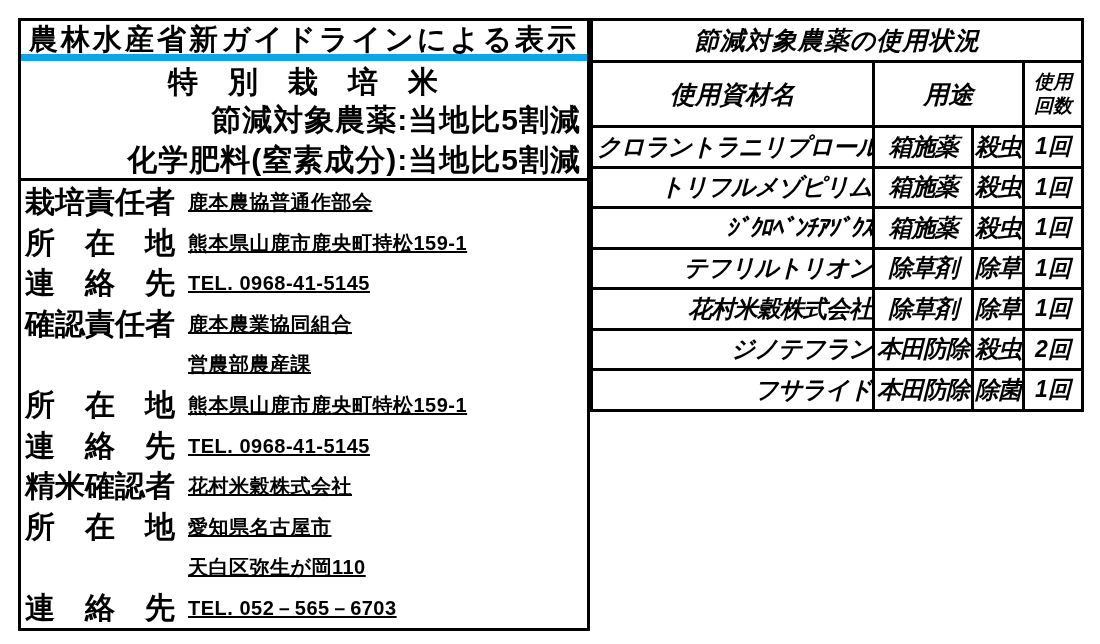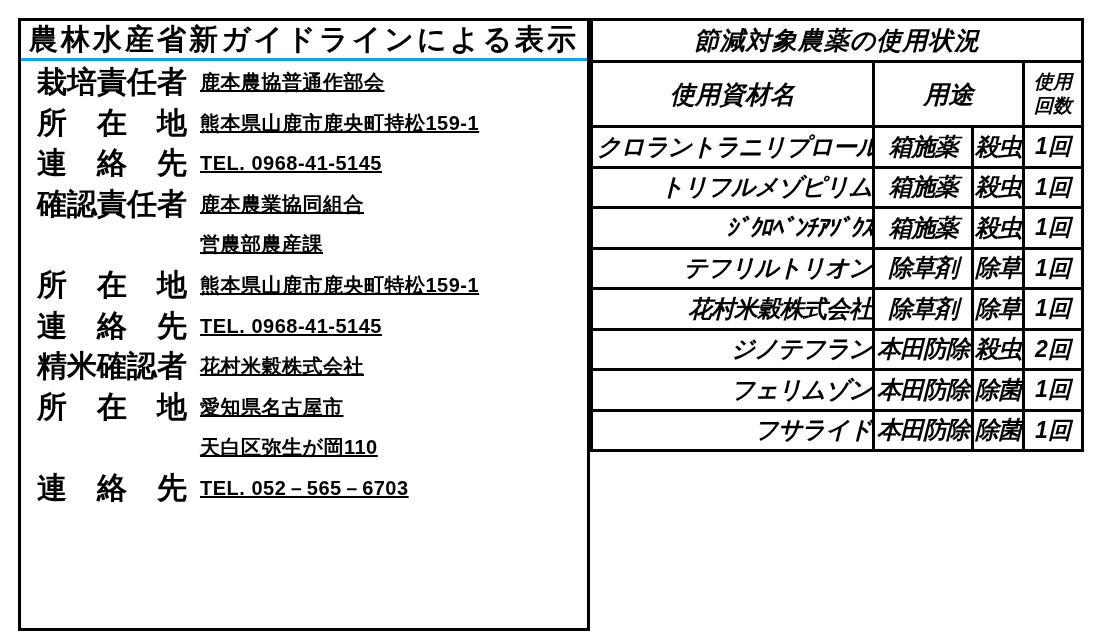--- a/index.html
+++ b/index.html
@@ -15,21 +15,21 @@
 
   
   .left-panel {
     position: absolute; left: 18px; top: 18px;
     width: 572px; height: 613px;
     border: 3px solid #000;
     background: #fff;
   }
   .lp-header {
     height: 40px; line-height: 36px;
-    border-bottom: 3px solid #0ea5e9;
+    border-bottom: 7px solid #0ea5e9;
     text-align: center;
     font-size: 29px; letter-spacing: 3px;
     white-space: nowrap;
   }
   .lp-cert {
     height: 120px;
     border-bottom: 3px solid #000;
     padding: 0 6px 0 4px;
   }
   .cert-title {
@@ -43,21 +43,21 @@
     white-space: nowrap;
   }
   .lp-contacts { padding: 1px 0 0 4px; }
   .contact-row {
     height: 40.6px; line-height: 40.6px;
     white-space: nowrap; font-size: 30px;
     display: flex; align-items: center;
   }
   .c-label {
     display: inline-block; width: 152px; flex: 0 0 152px;
-    font-size: 30px; white-space: pre; margin-left: 12px;
+    font-size: 30px; white-space: pre;
   }
   .c-value { margin-left: 11px; font-size: 20px; letter-spacing: 0.5px; text-decoration: underline; }
 
   
   .right-panel {
     position: absolute; left: 590px; top: 18px;
     width: 491px;
     border-collapse: collapse;
     background: #fff;
     table-layout: fixed;
@@ -97,20 +97,25 @@
   td.cell-count { text-align: center; padding: 0; font-size: 23px; }
 </style>
 </head>
 <body>
 
 <div class="page">
 
   <div class="left-panel">
     <div class="lp-header">農林水産省新ガイドラインによる表示</div>
 
+    <div class="lp-cert">
+      <div class="cert-title">特　別　栽　培　米</div>
+      <div class="cert-line">節減対象農薬:当地比5割減</div>
+      <div class="cert-line">化学肥料(窒素成分):当地比5割減</div>
+    </div>
 
     <div class="lp-contacts">
       <div class="contact-row">
         <span class="c-label">栽培責任者</span>
         <span class="c-value">鹿本農協普通作部会</span>
       </div>
       <div class="contact-row">
         <span class="c-label">所　在　地</span>
         <span class="c-value">熊本県山鹿市鹿央町持松159-1</span>
       </div>
@@ -201,26 +206,20 @@
         <td class="cell-type">除草</td>
         <td class="cell-count">1回</td>
       </tr>
       <tr class="rp-body-row">
         <td class="cell-material">ジノテフラン</td>
         <td class="cell-method">本田防除</td>
         <td class="cell-type">殺虫</td>
         <td class="cell-count">2回</td>
       </tr>
       <tr class="rp-body-row">
-        <td class="cell-material">フェリムゾン</td>
-        <td class="cell-method">本田防除</td>
-        <td class="cell-type">除菌</td>
-        <td class="cell-count">1回</td>
-      </tr>
-      <tr class="rp-body-row">
         <td class="cell-material">フサライド</td>
         <td class="cell-method">本田防除</td>
         <td class="cell-type">除菌</td>
         <td class="cell-count">1回</td>
       </tr>
     </tbody>
   </table>
 
 </div>
 

